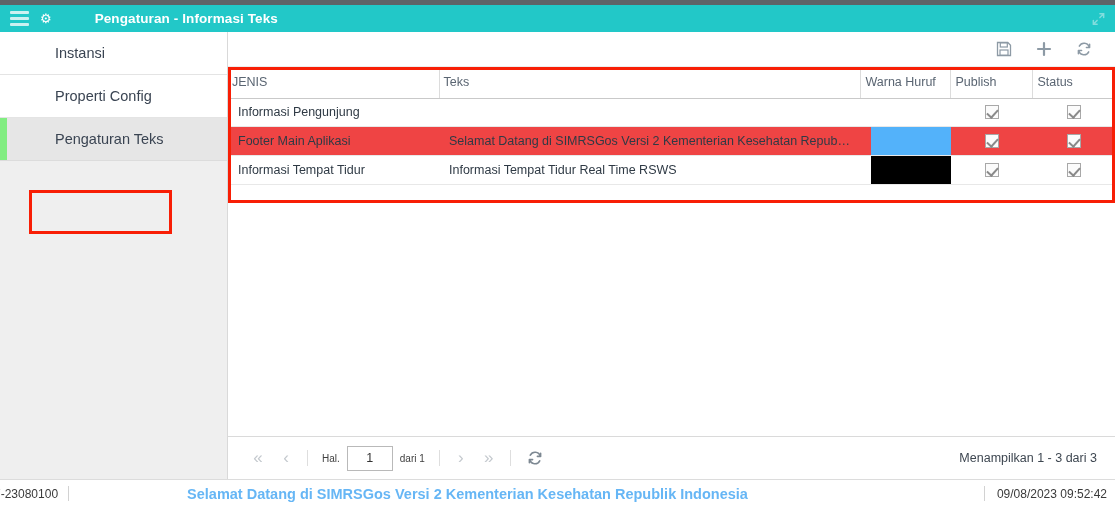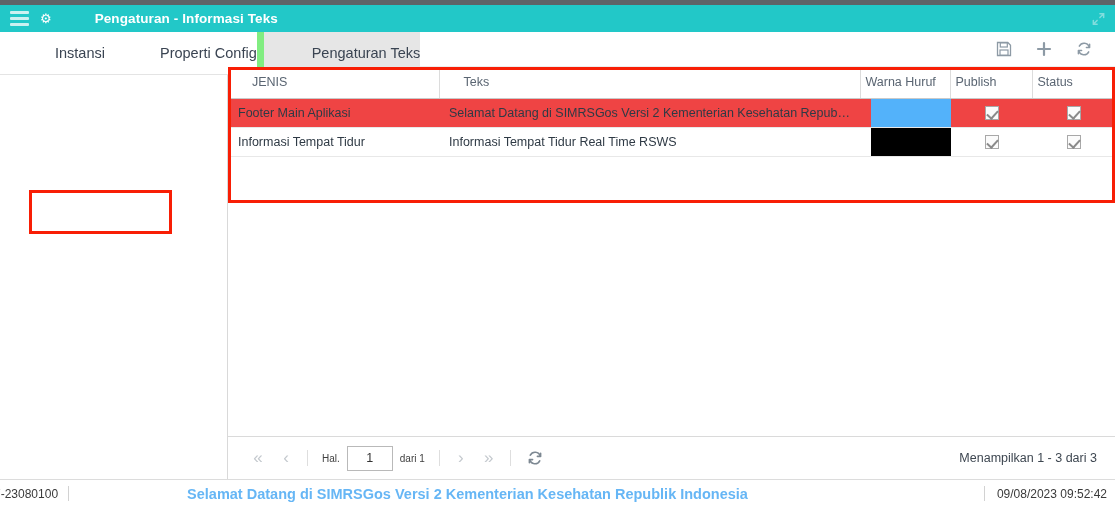--- a/index.html
+++ b/index.html
@@ -50,21 +50,21 @@
   }
 
   
   .body { flex: 1 1 auto; display: flex; min-height: 0; }
 
   
   .sidebar {
     width: 228px; flex: 0 0 228px;
     background: #ffffff;
     border-right: 1px solid #d9d9d9;
-    display: flex; flex-direction: row;
+    display: flex; flex-direction: column;
     position: relative;
   }
   .side-item {
     height: 43px; flex: 0 0 43px;
     display: flex; align-items: center;
     padding-left: 55px;
     font-size: 14.5px;
     color: #3a4452;
     border-bottom: 1px solid #e4e4e4;
     background: #ffffff;
@@ -100,21 +100,21 @@
 
   .grid-wrap { flex: 1 1 auto; position: relative; min-height: 0; background: #ffffff; }
 
   table.grid { width: 100%; border-collapse: collapse; table-layout: fixed; }
   table.grid th {
     height: 31px;
     font-size: 12.5px; font-weight: 400; color: #5a6572;
     background: #ffffff;
     border-bottom: 1px solid #c9c9c9;
     border-right: 1px solid #dcdcdc;
-    text-align: left; padding: 0 24px;
+    text-align: left; padding: 0 4px;
     white-space: nowrap;
   }
   table.grid th.ctr { text-align: left; padding: 0 4px; }
   table.grid th:last-child { border-right: none; }
   table.grid td {
     height: 28px;
     font-size: 12.5px; color: #2f3a45;
     border-bottom: 1px solid #e8e8e8;
     padding: 0 10px;
     overflow: hidden; white-space: nowrap; text-overflow: ellipsis;
@@ -263,20 +263,31 @@
           <thead>
             <tr>
               <th>JENIS</th>
               <th>Teks</th>
               <th class="ctr">Warna Huruf</th>
               <th class="ctr">Publish</th>
               <th class="ctr">Status</th>
             </tr>
           </thead>
           <tbody>
+            <tr>
+              <td>Informasi Pengunjung</td>
+              <td></td>
+              <td class="swatchcell"></td>
+              <td class="cellctr">
+                <span class="chk"></span>
+              </td>
+              <td class="cellctr">
+                <span class="chk"></span>
+              </td>
+            </tr>
             <tr class="alt">
               <td>Footer Main Aplikasi</td>
               <td>Selamat Datang di SIMRSGos Versi 2 Kementerian Kesehatan Republik Indo...</td>
               <td class="swatchcell">
                 <span class="swatch" style="background: rgb(83, 178, 250);"></span>
               </td>
               <td class="cellctr">
                 <span class="chk"></span>
               </td>
               <td class="cellctr">

